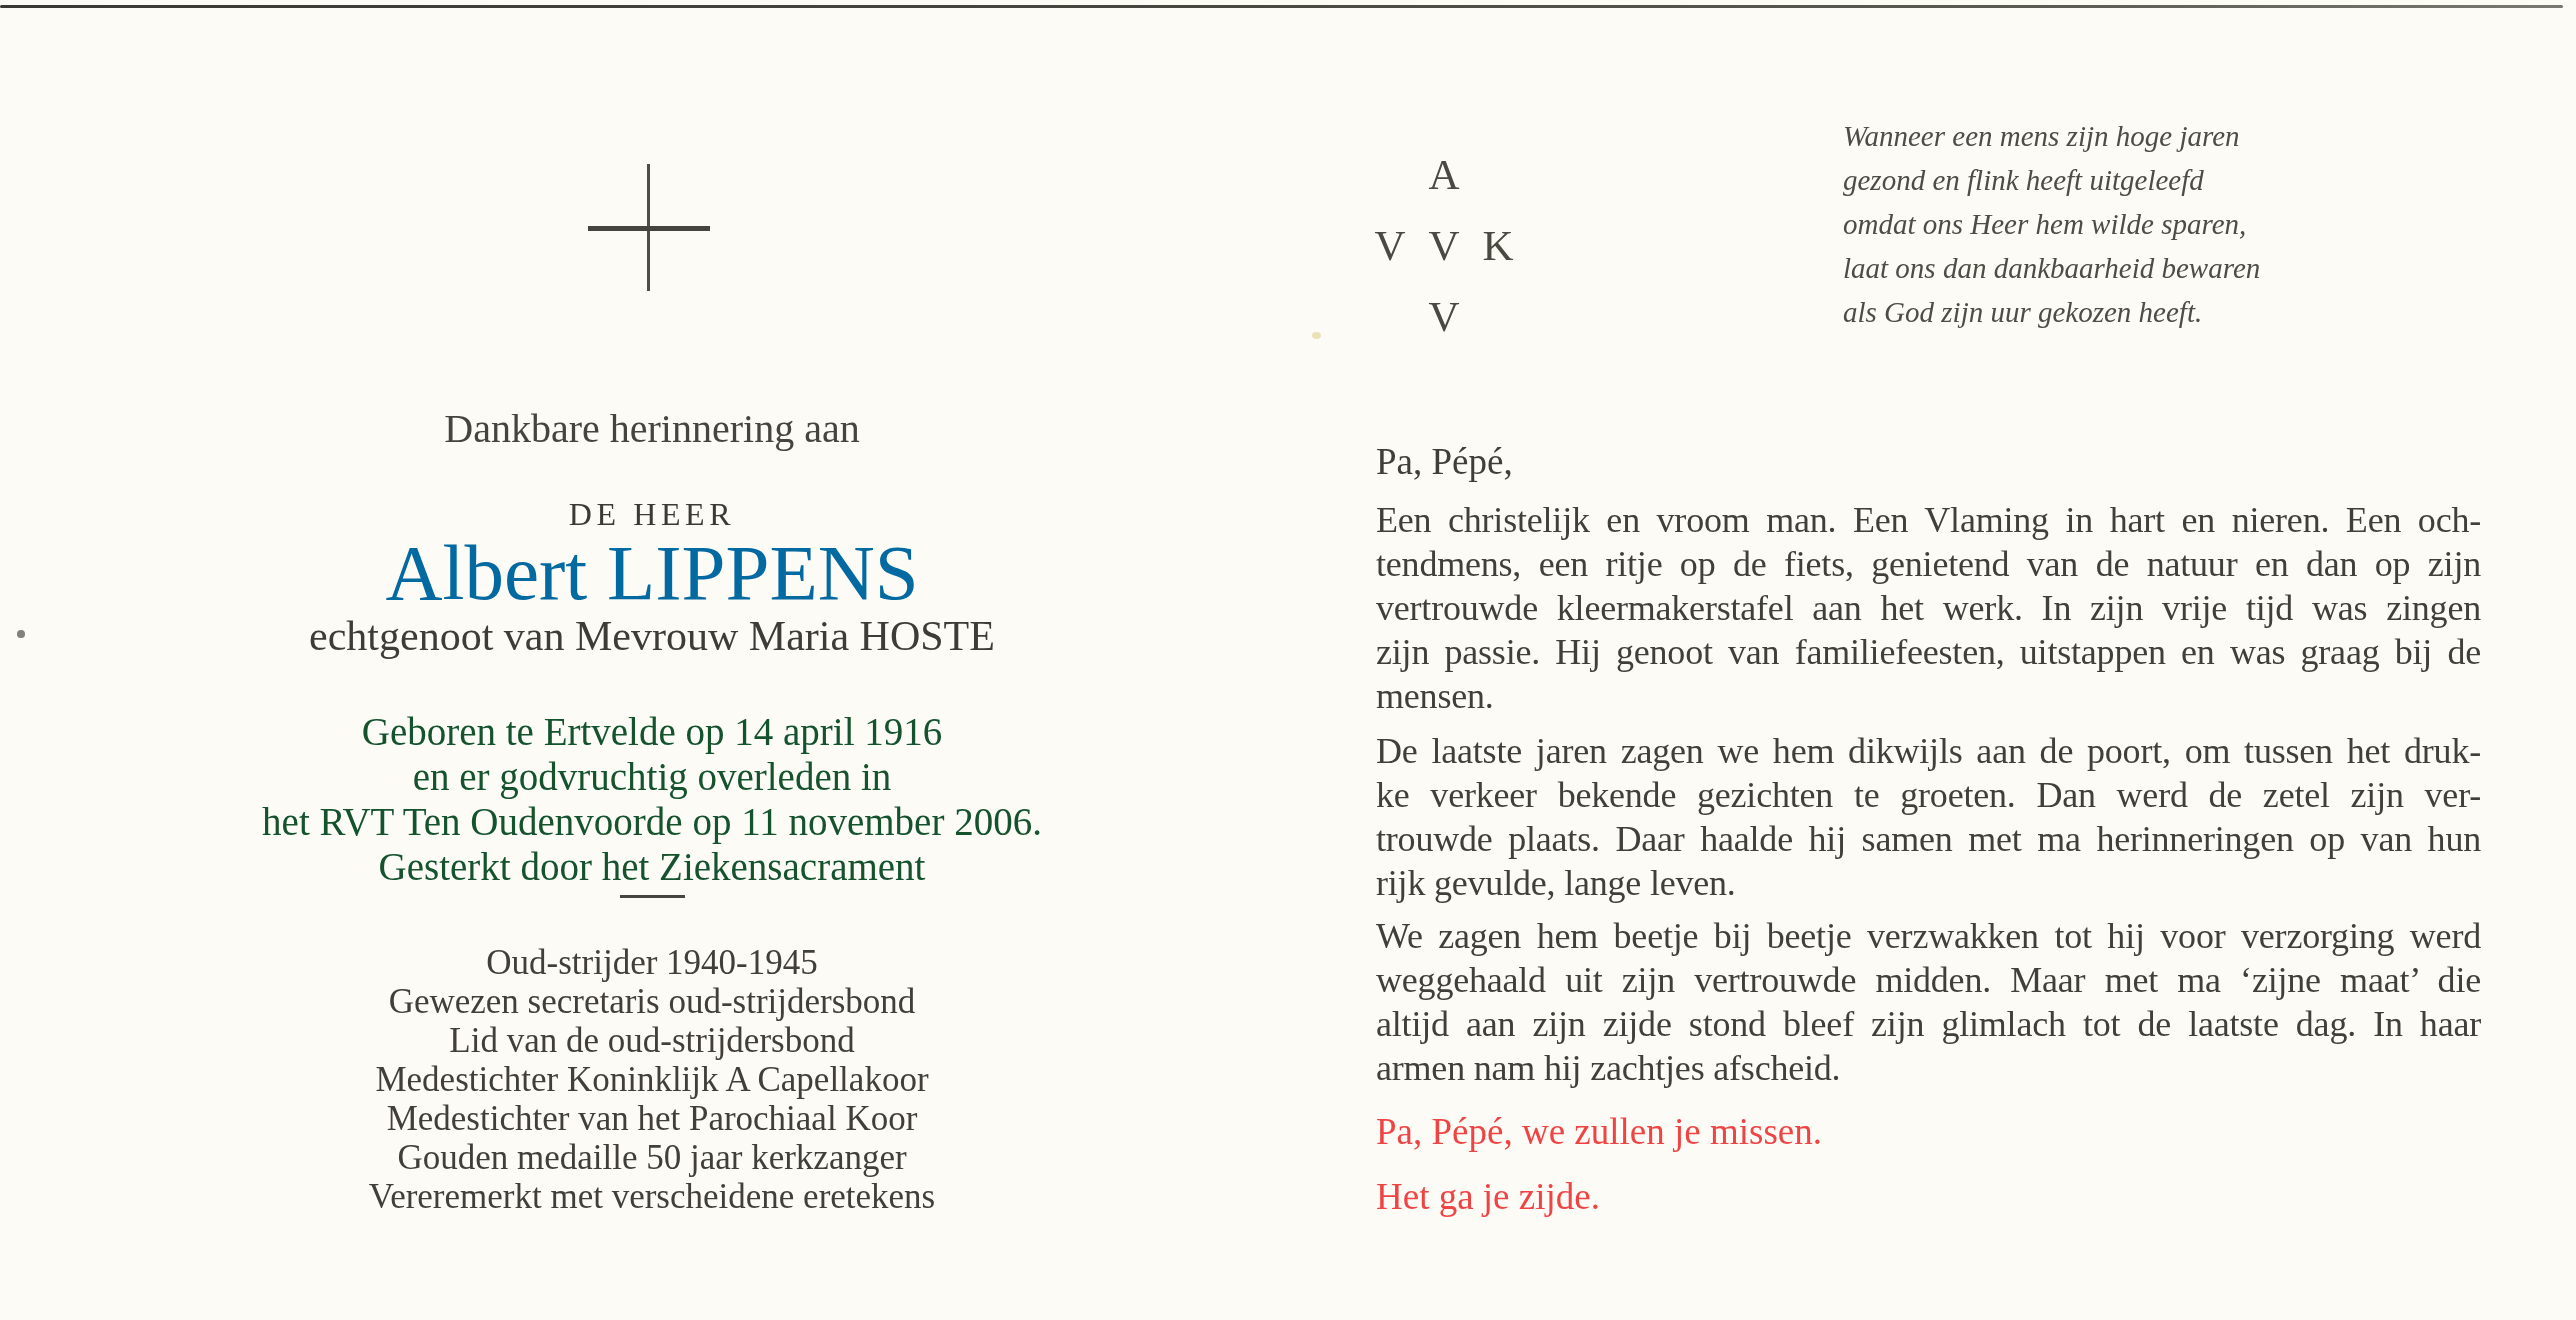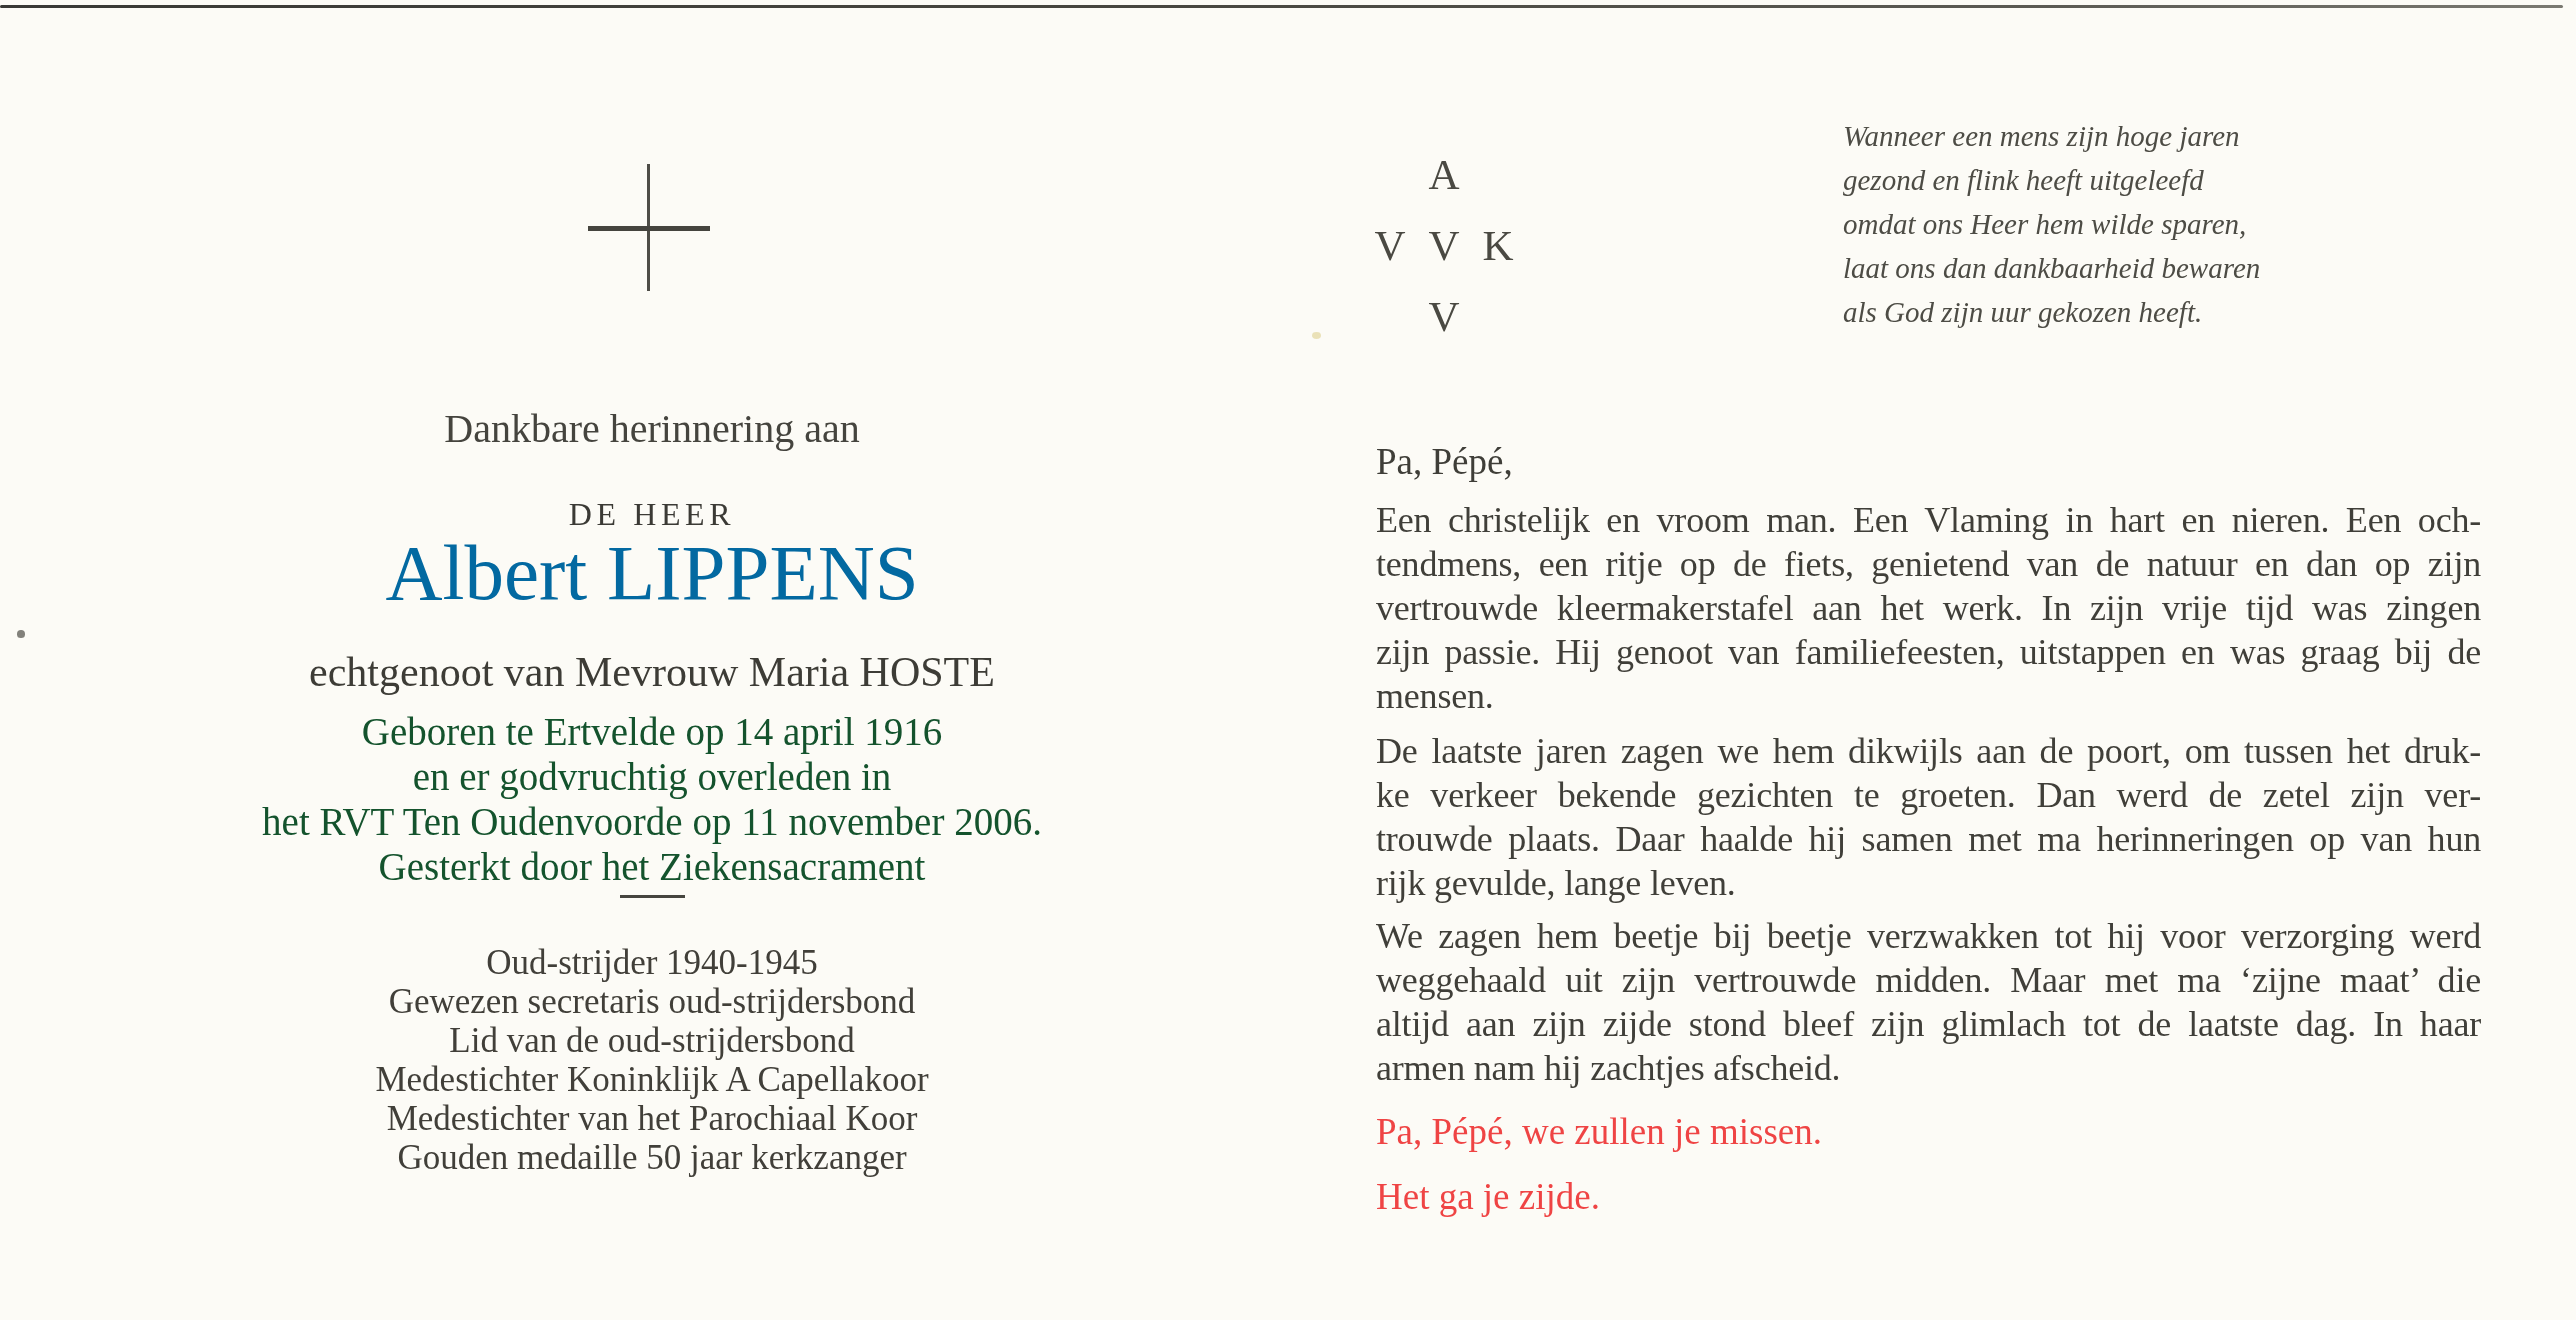--- a/index.html
+++ b/index.html
@@ -34,21 +34,21 @@
   }
   .cross-h {
     position: absolute; left: 0; top: 62px; width: 122px; height: 4.6px;
     background: #45443e;
   }
 
   .lp-text { position: absolute; left: 185px; width: 934px; text-align: center; }
   .intro      { top: 405px; font-size: 40px; color: #45443e; }
   .honorific  { top: 496px; font-size: 32px; letter-spacing: 4.6px; color: #3b3a35; }
   .name       { top: 530px; font-size: 79px; line-height: 1.1; color: #0369a1; }
-  .spouse     { top: 648px; font-size: 42px; color: #3d3c36; }
+  .spouse     { top: 612px; font-size: 42px; color: #3d3c36; }
   .life       { top: 709px; font-size: 39px; line-height: 45px; color: #14532d; }
   .divider {
     position: absolute; left: 620px; top: 895px; width: 65px; height: 3.1px;
     background: #46453f;
   }
   .honors     { top: 943px; font-size: 35px; line-height: 39px; color: #413f39; }
 
   
   .emblem {
     position: absolute; left: 1373px; top: 139px; width: 142px;
@@ -114,20 +114,21 @@
 
   <div class="divider"></div>
 
   <div class="lp-text honors">
       <div class="honor-line">Oud-strijder 1940-1945</div>
       <div class="honor-line">Gewezen secretaris oud-strijdersbond</div>
       <div class="honor-line">Lid van de oud-strijdersbond</div>
       <div class="honor-line">Medestichter Koninklijk A Capellakoor</div>
       <div class="honor-line">Medestichter van het Parochiaal Koor</div>
       <div class="honor-line">Gouden medaille 50 jaar kerkzanger</div>
+      <div class="honor-line">Vereremerkt met verscheidene eretekens</div>
     </div>
 
   <div class="emblem">
     <div class="em-row em-top">
       <span>A</span>
     </div>
     <div class="em-row em-mid">
       <span>V</span>
       <span>V</span>
       <span>K</span>

